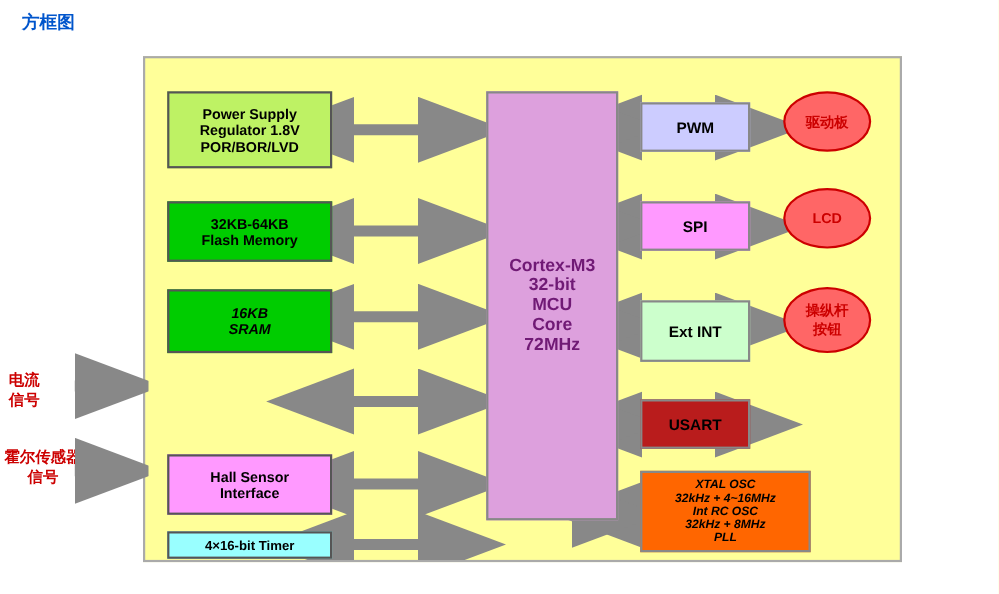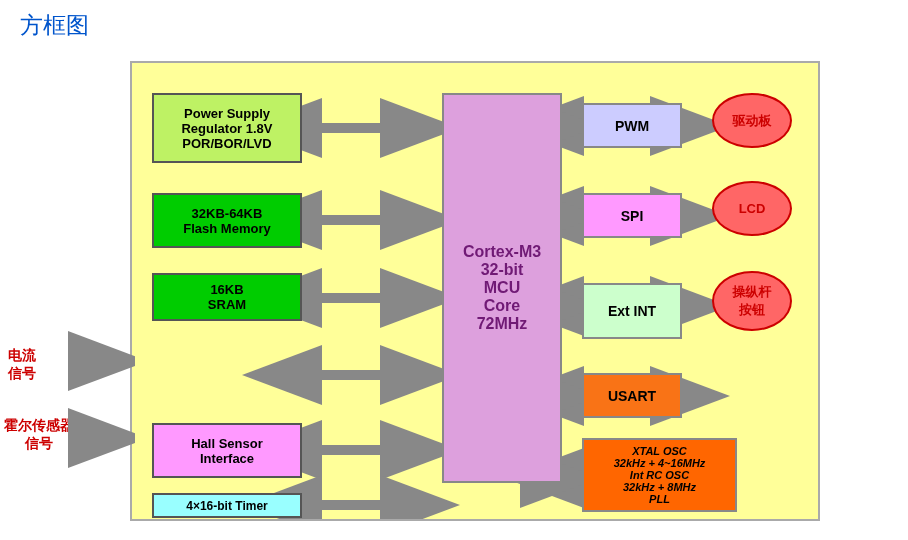--- a/index.html
+++ b/index.html
@@ -5,22 +5,22 @@
     * { box-sizing: border-box; margin: 0; padding: 0; }
     body {
       width: 908px;
       height: 540px;
       background: white;
       font-family: Arial, sans-serif;
       overflow: hidden;
     }
 
     .page-title {
-      font-size: 23px;
-      font-weight: normal;
+      font-size: 16px;
+      font-weight: bold;
       color: #0055cc;
       padding: 10px 20px 5px 20px;
     }
 
     .diagram-area {
       position: relative;
       width: 908px;
       height: 490px;
       margin-top: 5px;
     }
@@ -178,21 +178,21 @@
       <span style="white-space:pre-line;">Power Supply
 Regulator 1.8V
 POR/BOR/LVD</span>
     </div>
 
     <div class="internal-block" style="left:20px;top:130px;width:150px;height:55px;background:#00CC00;">
       <span style="white-space:pre-line;">32KB-64KB
 Flash Memory</span>
     </div>
 
-    <div class="internal-block" style="left:20px;top:210px;width:150px;height:48px;background:#00CC00;">
+    <div class="internal-block" style="left:20px;top:210px;width:150px;height:58px;background:#00CC00;font-style:italic;">
       <span style="white-space:pre-line;">16KB
 SRAM</span>
     </div>
 
 
     <div class="internal-block" style="left:20px;top:360px;width:150px;height:55px;background:#FF99FF;">
       <span style="white-space:pre-line;">Hall Sensor
 Interface</span>
     </div>
 
@@ -205,21 +205,21 @@
     </div>
 
     <div class="right-block" style="left:450px;top:130px;width:100px;height:45px;background:#FF99FF;">
       <span>SPI</span>
     </div>
 
     <div class="right-block" style="left:450px;top:220px;width:100px;height:56px;background:#CCFFCC;">
       <span>Ext INT</span>
     </div>
 
-    <div class="right-block" style="left:450px;top:310px;width:100px;height:45px;background:#f97316;">
+    <div class="right-block" style="left:450px;top:310px;width:100px;height:45px;background:#b91c1c;">
       <span>USART</span>
     </div>
 
     <div class="right-block" style="left:450px;top:375px;width:155px;height:74px;background:#FF6600;font-size:11px;color:#000;font-style:italic;">
       <span style="white-space:pre-line;text-align:center;">XTAL OSC
 32kHz + 4~16MHz
 Int RC OSC
 32kHz + 8MHz
 PLL</span>
     </div>

